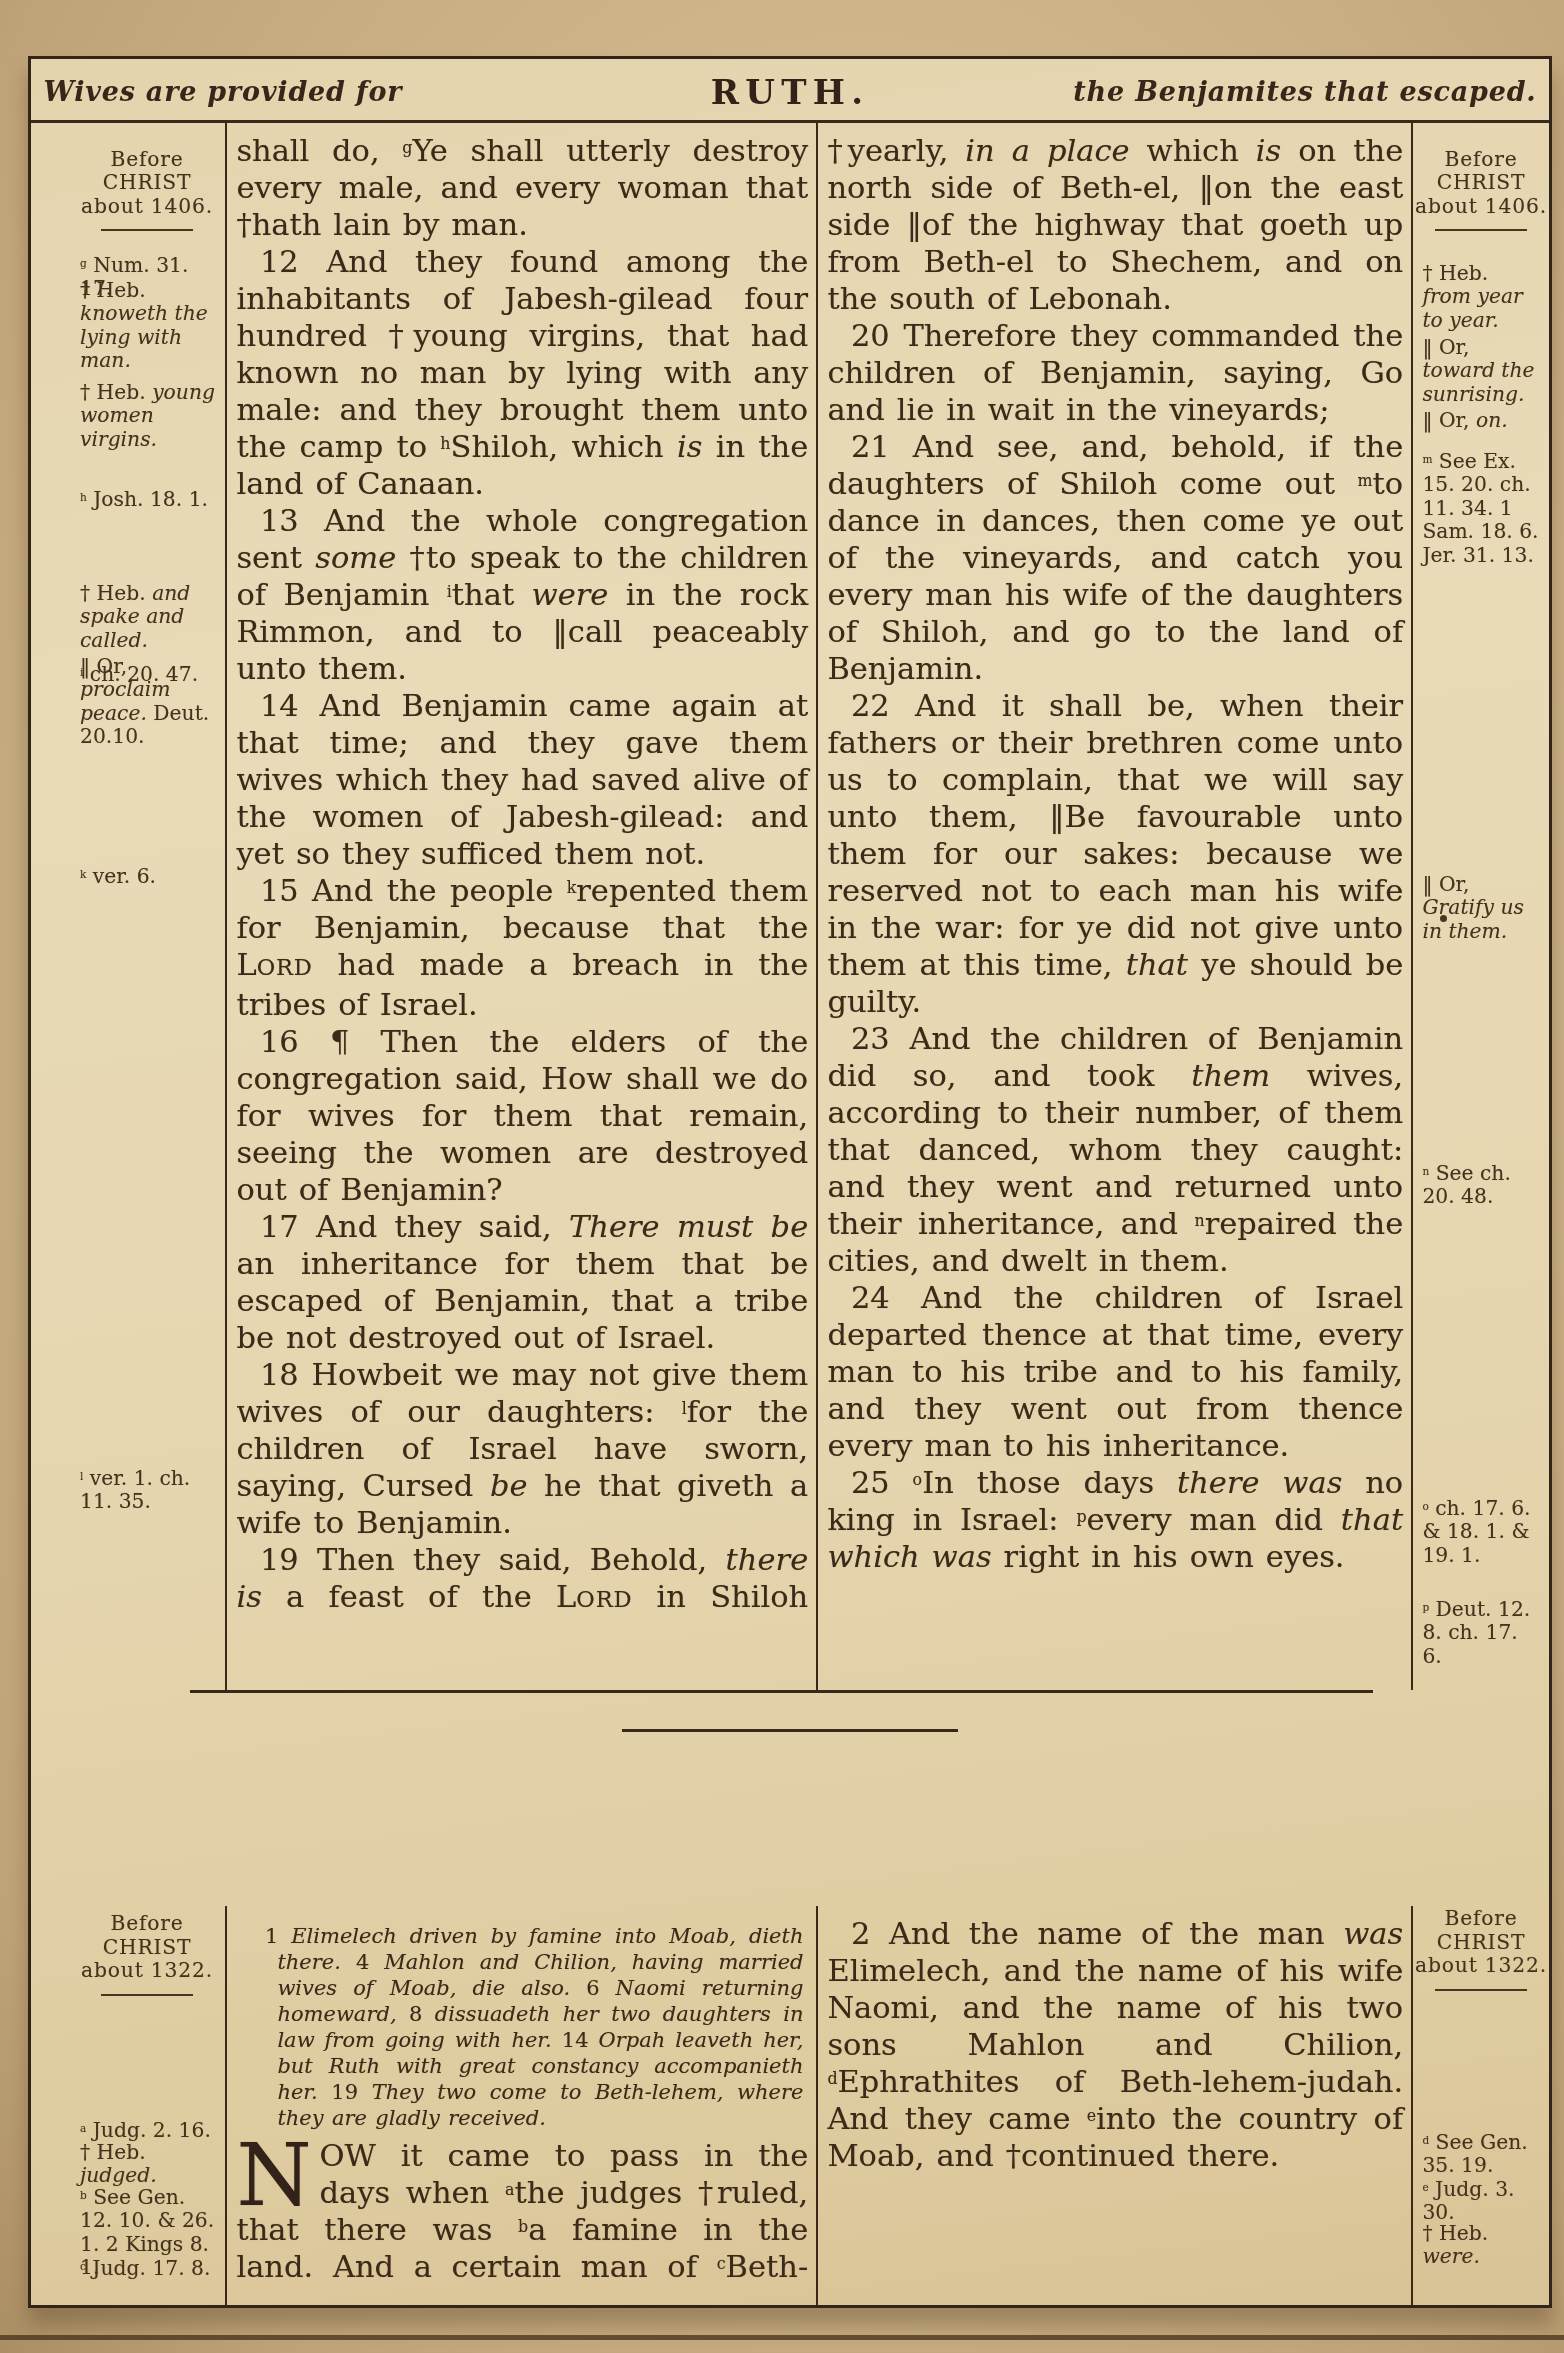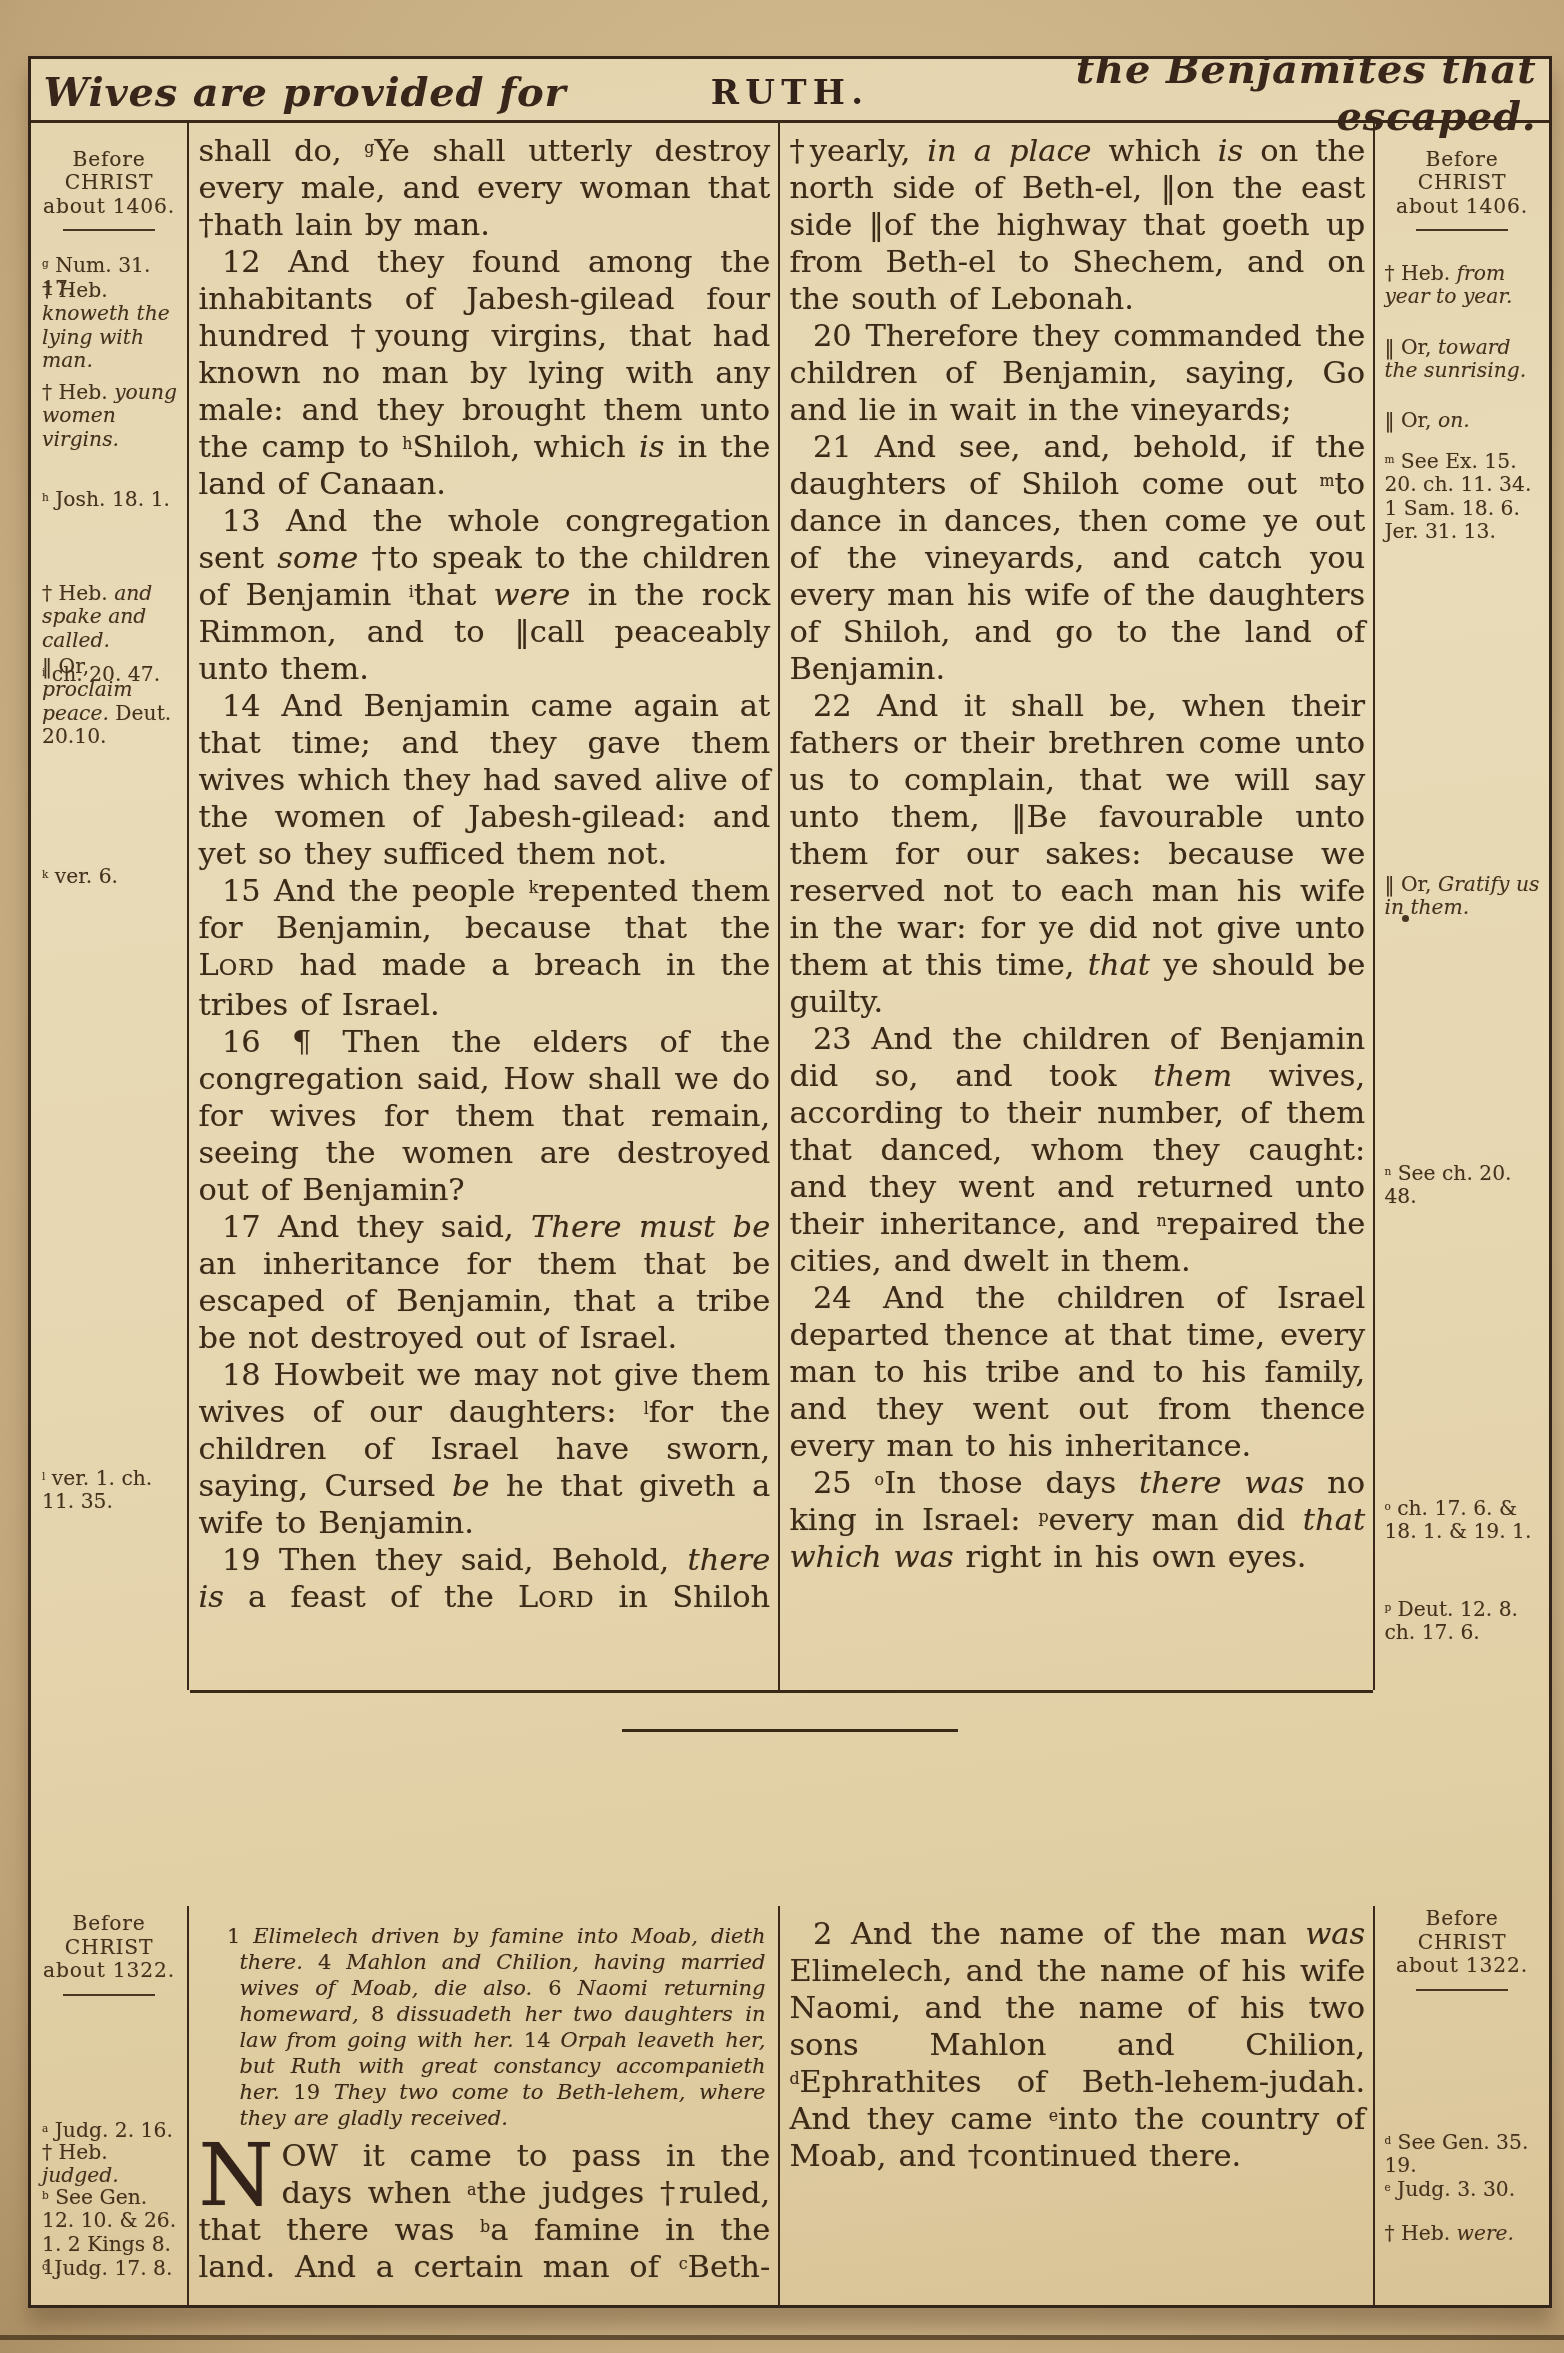--- a/index.html
+++ b/index.html
@@ -17,27 +17,27 @@
     color:#3c2a18;
   }
   .below-line { position:absolute; left:0; top:2335px; width:1565px; height:4.7px;
     background:rgba(72,52,30,.78); }
 
   
   .running-header {
     height:56px; flex:0 0 auto; border-bottom:3.1px solid #3a2918;
     display:flex; align-items:center; padding:4.7px 12.5px 0 12.5px;
   }
-  .rh-side { flex:1; font-size:40px; font-style:italic; font-weight:bold; color:#38261a;
+  .rh-side { flex:1; font-size:27px; font-style:italic; font-weight:bold; color:#38261a;
     letter-spacing:0.8px; }
   .rh-right { text-align:right; }
   .rh-center { flex:0 0 auto; font-size:34px; font-weight:bold; letter-spacing:6.3px; color:#33221a; }
 
   
-  .section { display:grid; grid-template-columns:156px 593px 595px 1fr; flex:0 0 auto; }
+  .section { display:grid; grid-template-columns:156px 593px 595px 1fr; flex:0 0 auto;margin-left:38px; }
   .sec-judges { height:1567px; overflow:hidden; }
   .sec-ruth { flex:1 1 auto; overflow:hidden; }
   .tcol { box-sizing:border-box; position:relative; padding:9.4px 7.8px 0 9.4px;
     font-size:30.5px; line-height:37px; text-align:justify; word-spacing:2.3px;
     text-shadow:0 0 0.8px rgba(62,44,25,.35); }
   .tcol-1 { border-left:2.3px solid #3a2918; border-right:2.3px solid #3a2918; }
   .tcol-2 { border-right:2.3px solid #3a2918; }
   .tcol p { margin:0; text-indent:23.5px; }
   .tcol p.cont { text-indent:0; }
   .tcol p.jlast { text-align-last: justify; }

